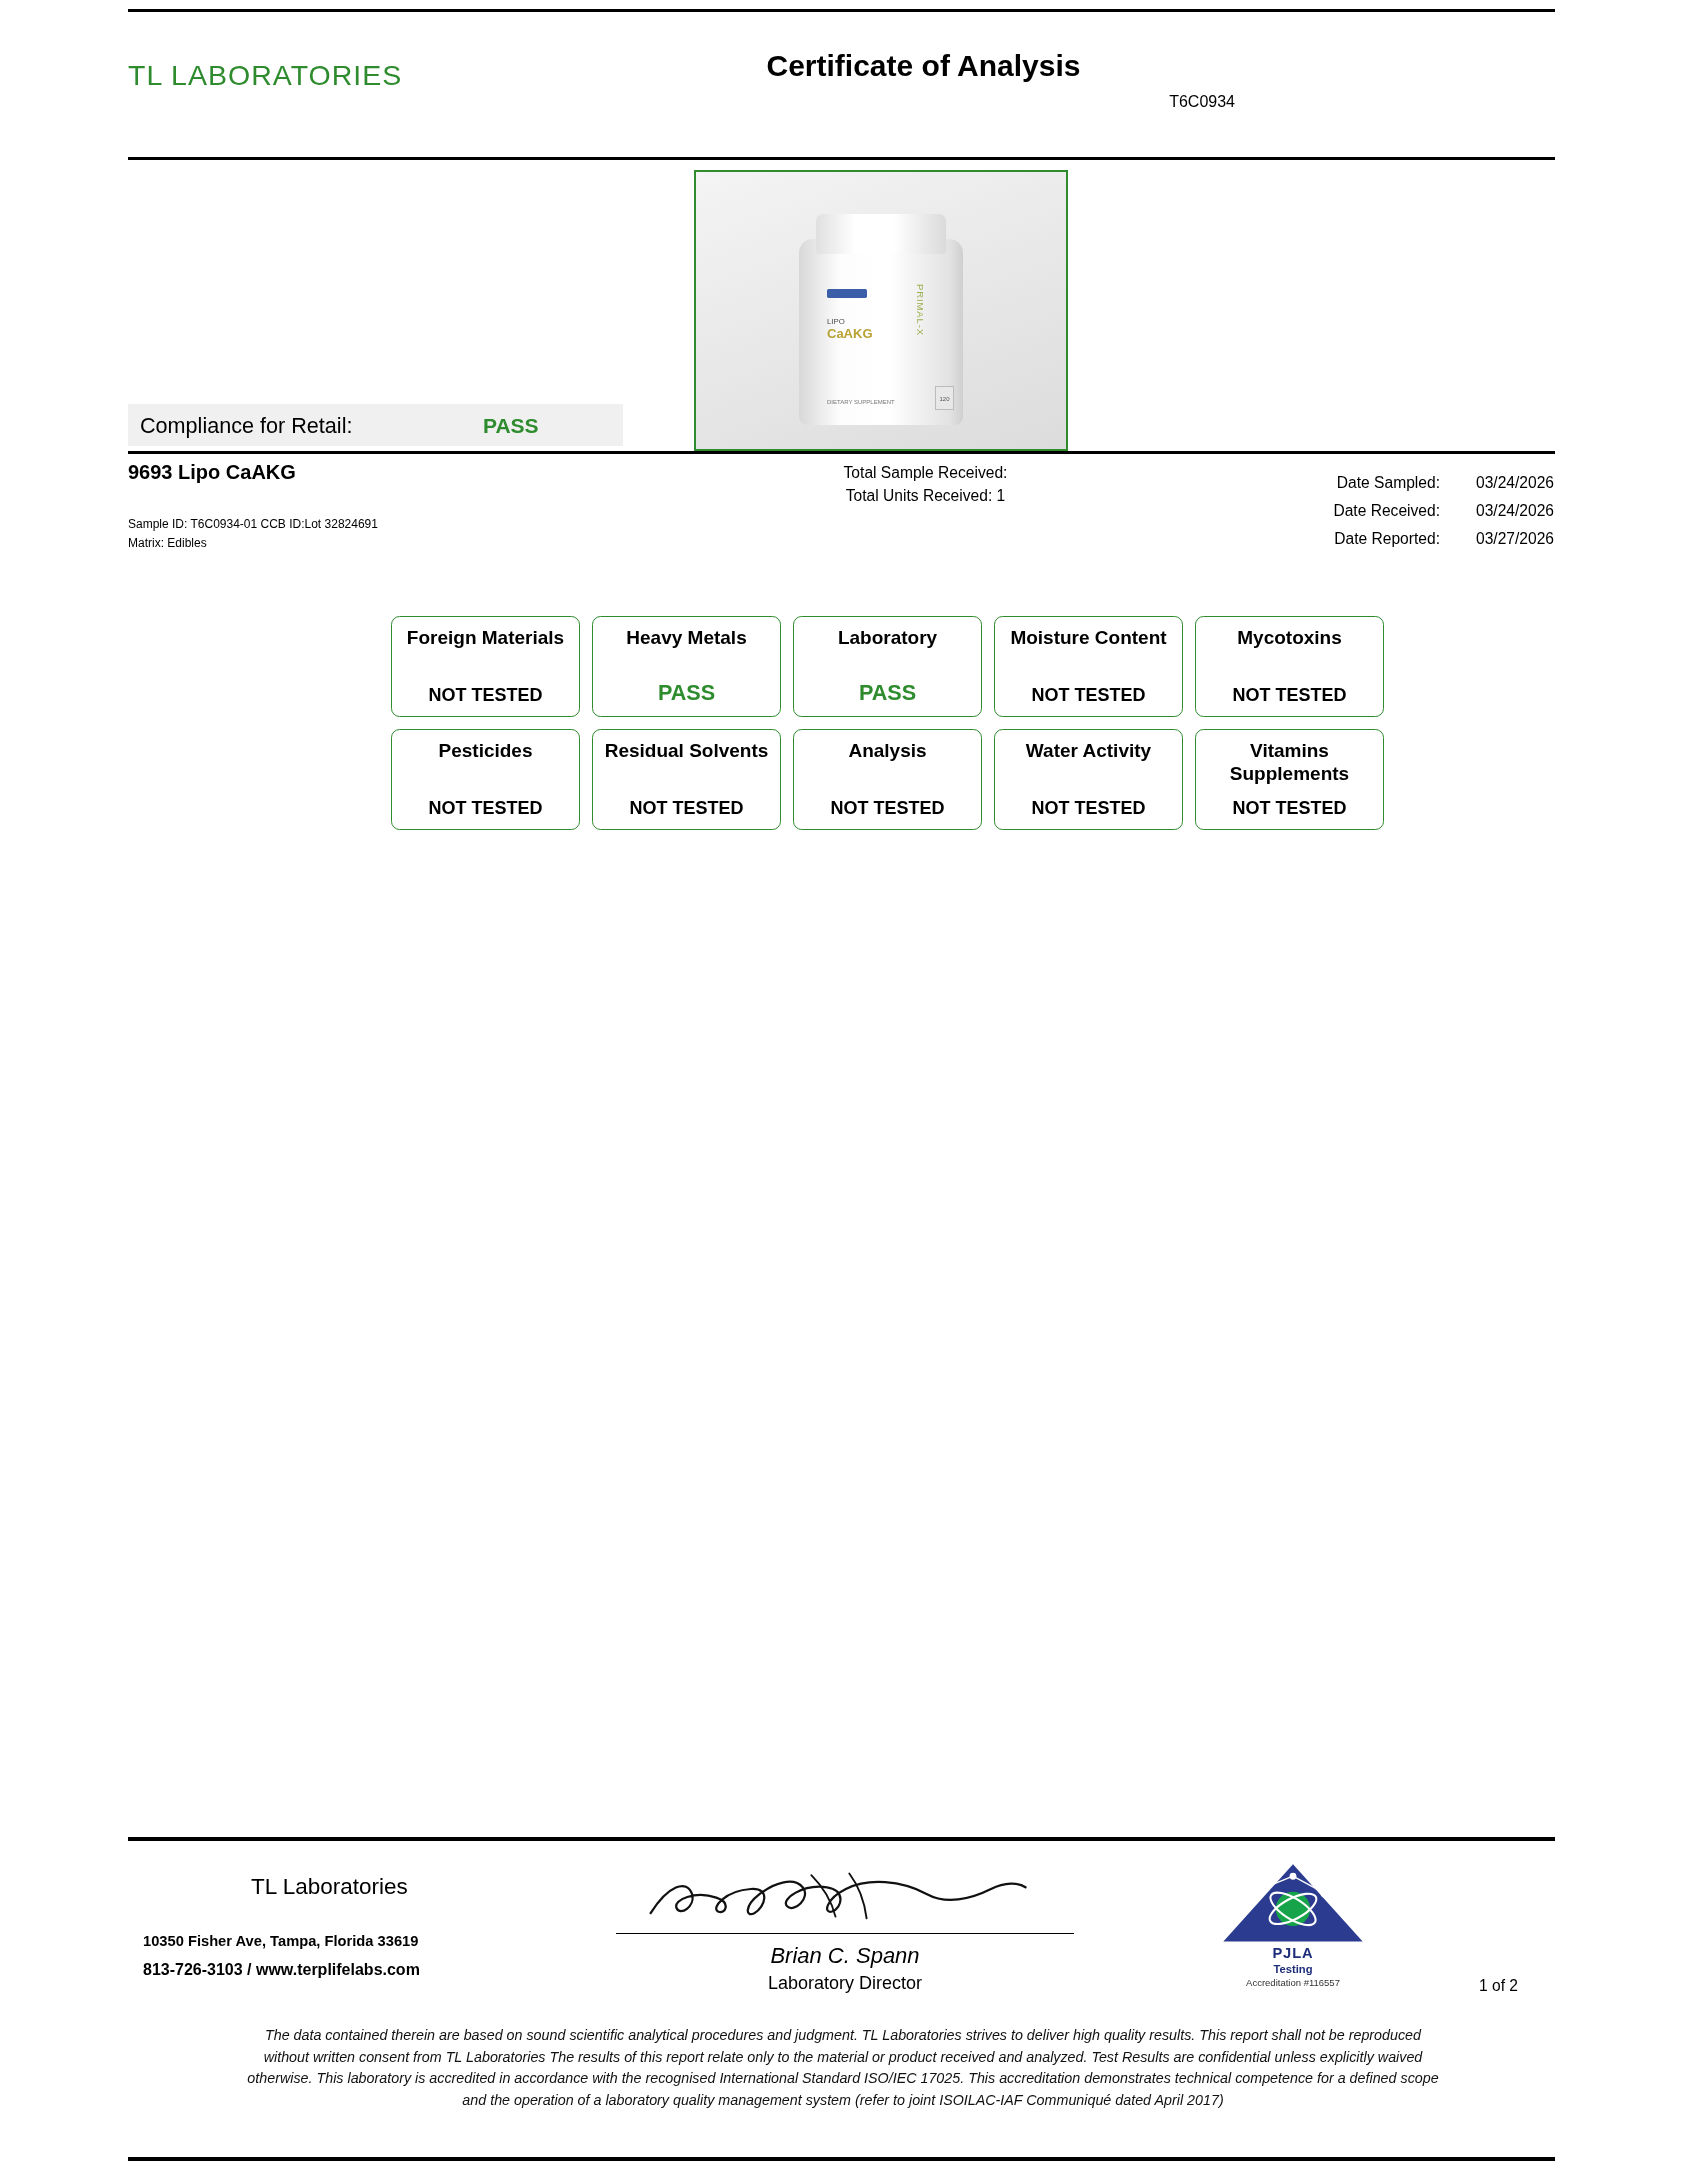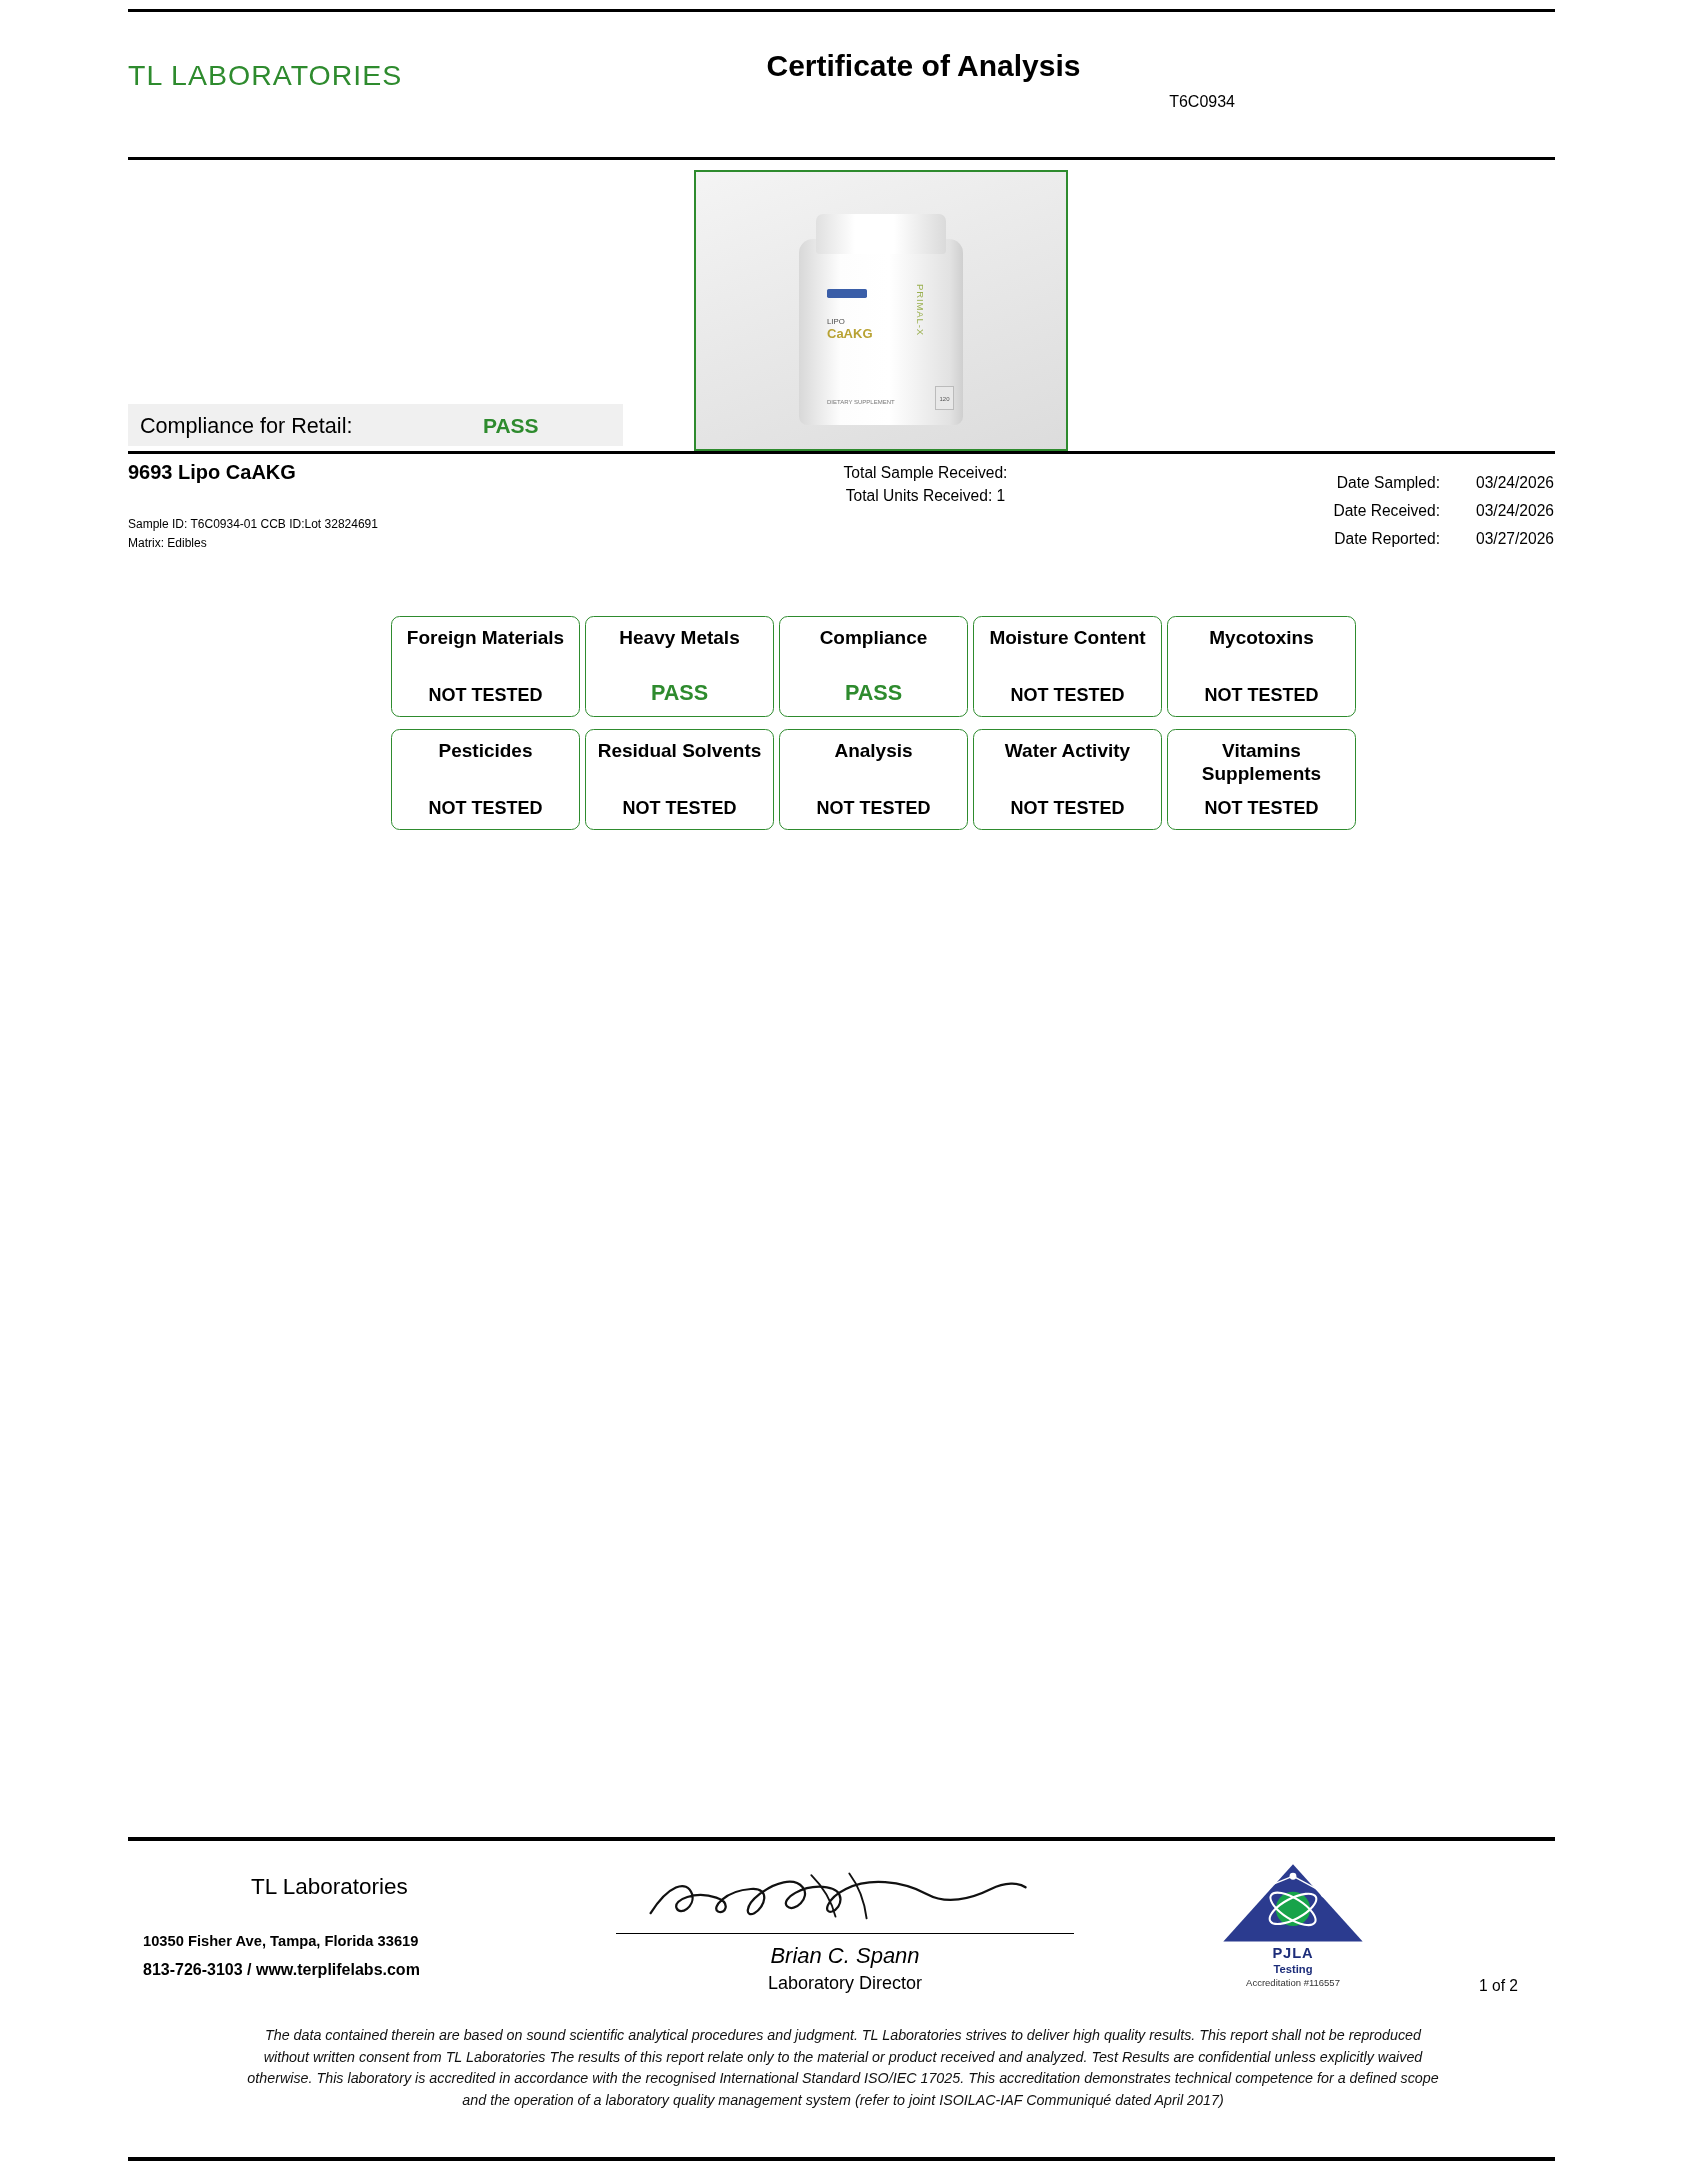--- a/index.html
+++ b/index.html
@@ -192,21 +192,21 @@
   }
   .dates .row { position: relative; height: 28px; }
   .dates .k { position: absolute; right: 114px; }
   .dates .v { position: absolute; right: 0px; }
   
   .grid {
     position: absolute;
     left: 391px; top: 616px;
     width: 1003px;
   }
-  .grid-row { display: flex; gap: 5px; margin-bottom: 12px; }
+  .grid-row { display: flex; gap: 12px; margin-bottom: 12px; }
   .cell {
     width: 189px;
     height: 101px;
     border: 1.7px solid #2e8b2e;
     border-radius: 8.6px;
     position: relative;
     text-align: center;
   }
   .cell-title {
     position: absolute;
@@ -371,21 +371,21 @@
     <div class="grid-row">
       <div class="cell">
         <div class="cell-title">Foreign Materials</div>
         <div class="cell-status">NOT TESTED</div>
       </div>
       <div class="cell">
         <div class="cell-title">Heavy Metals</div>
         <div class="cell-status pass">PASS</div>
       </div>
       <div class="cell">
-        <div class="cell-title">Compliance</div>
+        <div class="cell-title">Laboratory</div>
         <div class="cell-status pass">PASS</div>
       </div>
       <div class="cell">
         <div class="cell-title">Moisture Content</div>
         <div class="cell-status">NOT TESTED</div>
       </div>
       <div class="cell">
         <div class="cell-title">Mycotoxins</div>
         <div class="cell-status">NOT TESTED</div>
       </div>

